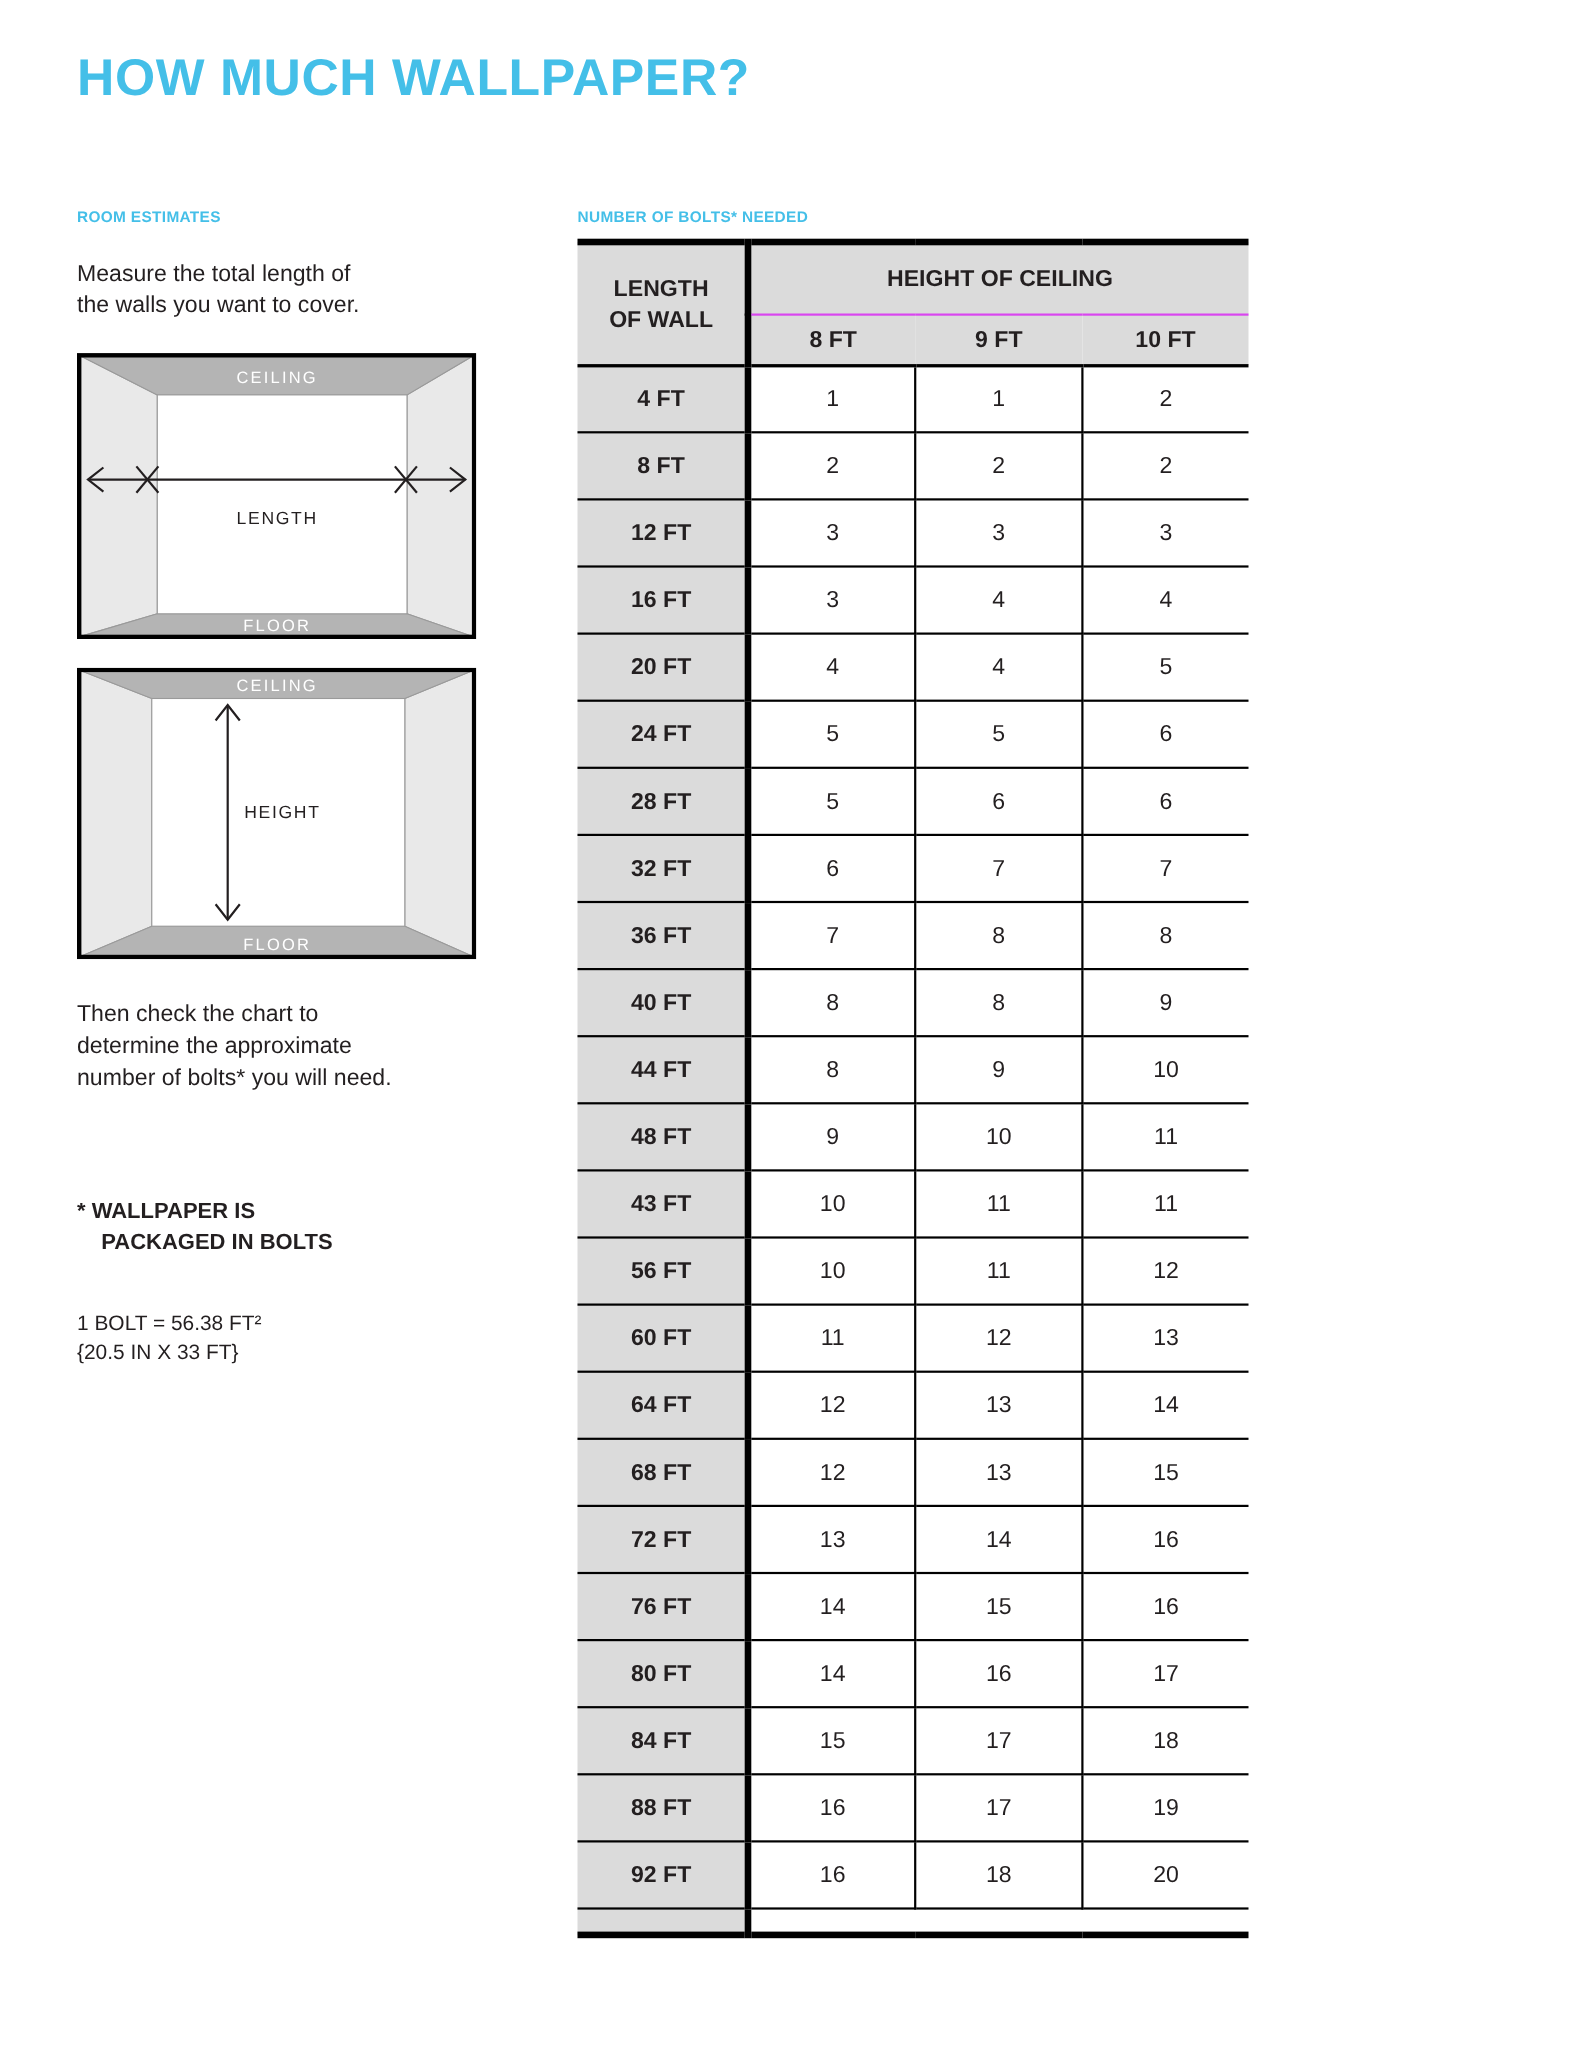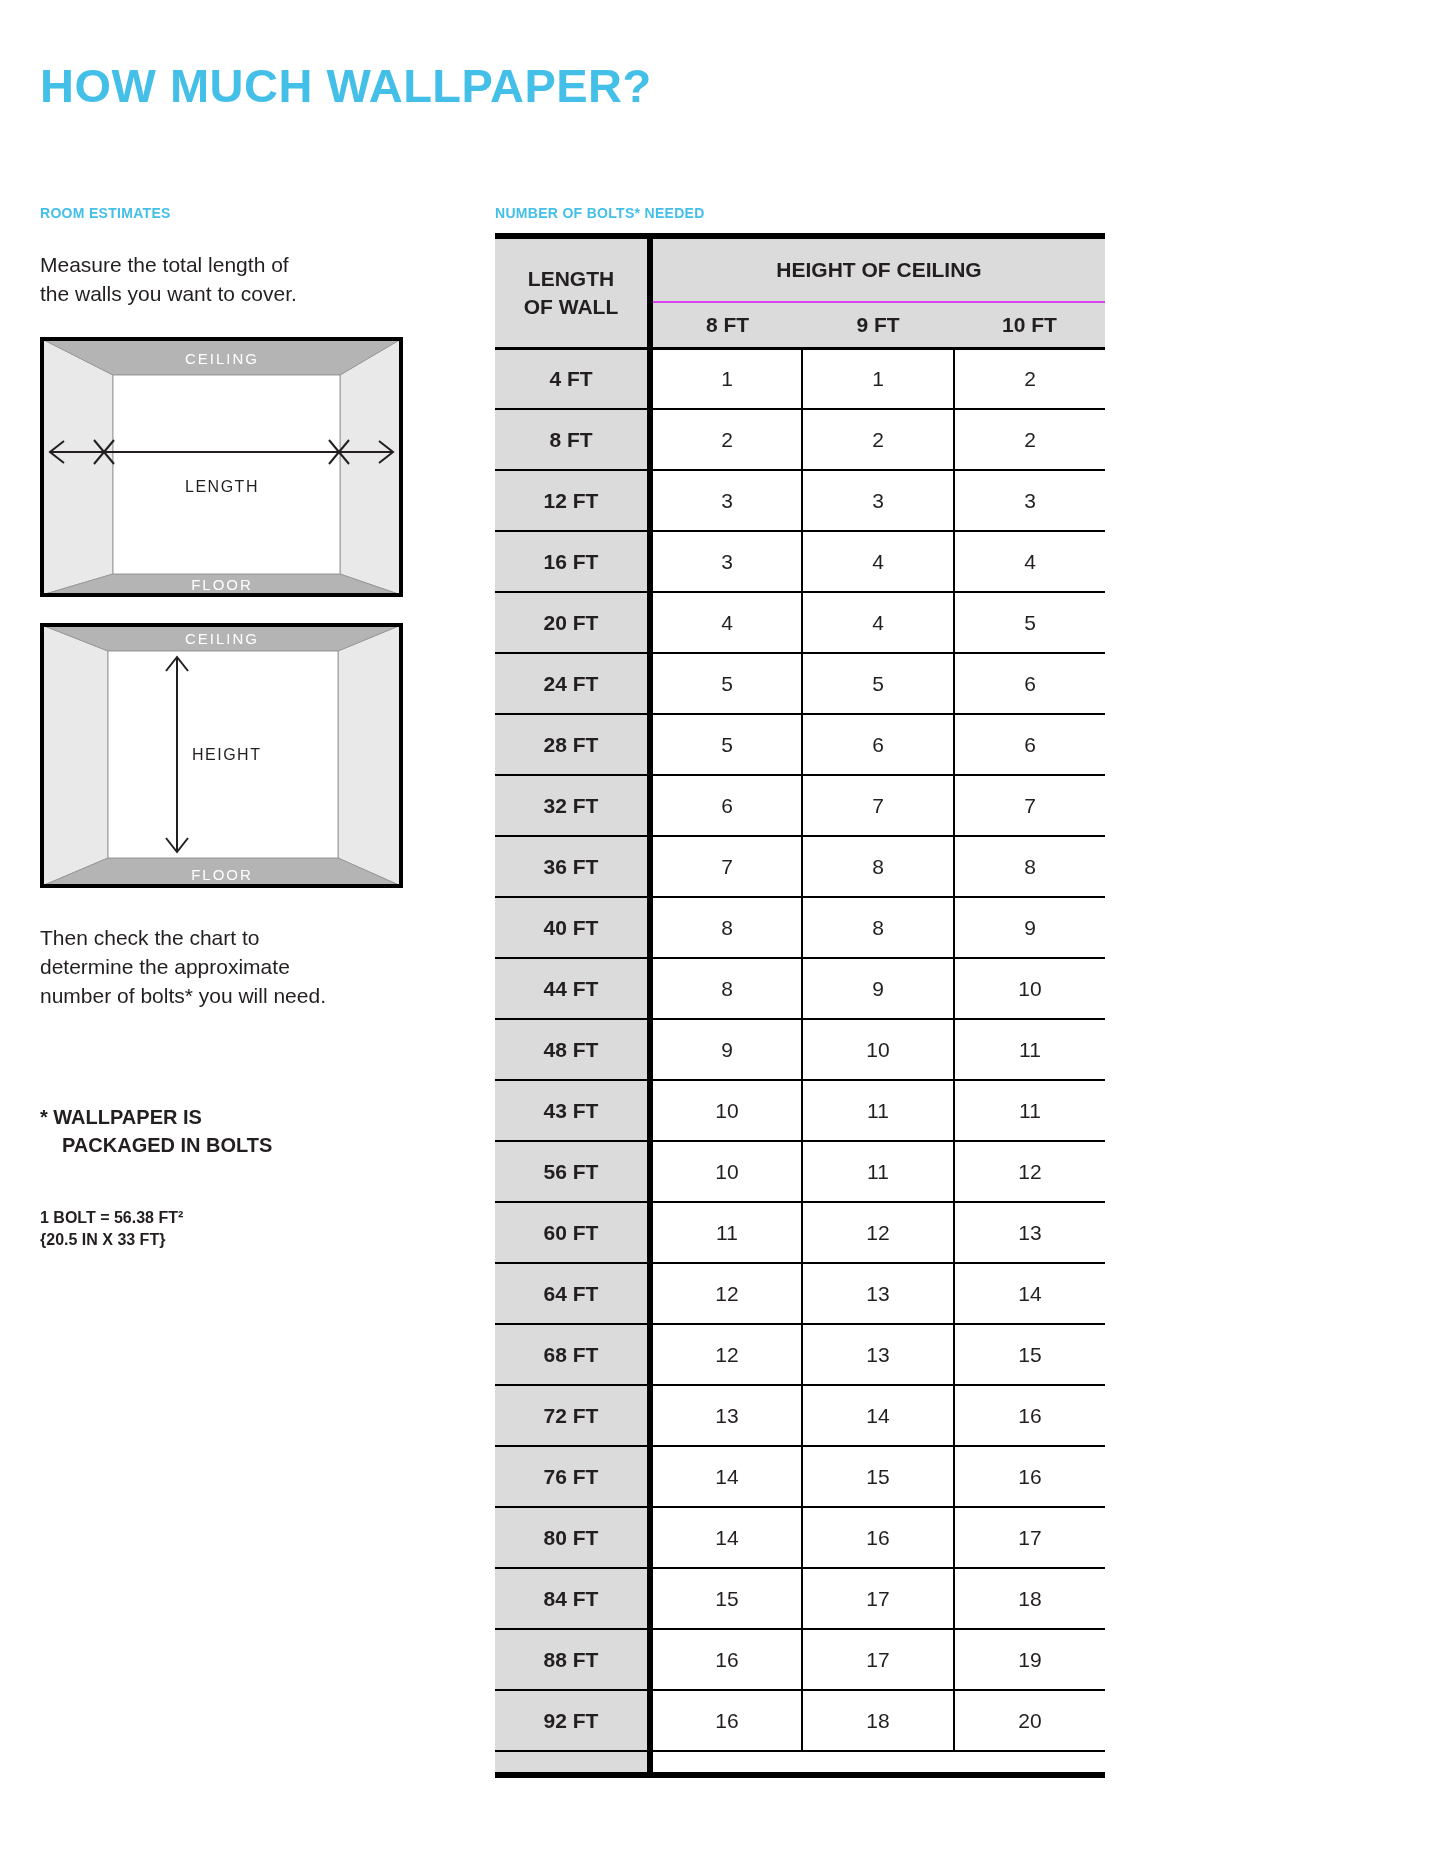--- a/index.html
+++ b/index.html
@@ -9,37 +9,37 @@
     --wall-gray:#E9E9E9;
     --ink:#231F20;
   }
   *{box-sizing:border-box;}
   html,body{margin:0;padding:0;}
   body{
     width:1445px;height:1870px;background:#fff;
     font-family:"Liberation Sans","DejaVu Sans",sans-serif;
     color:var(--ink);
   }
-  .page{padding:42px 70px 0 40px;margin-top:16px;}
+  .page{padding:42px 70px 0 70px;}
   .title{margin:0;font-size:47px;font-weight:700;color:var(--accent);letter-spacing:.5px;}
   .columns{display:flex;align-items:flex-start;margin-top:92px;}
   .left-col{width:365px;flex:0 0 365px;}
   .right-col{width:610px;flex:0 0 610px;margin-left:90px;}
   .section-heading{margin:0;font-size:14px;font-weight:700;color:var(--accent);letter-spacing:.3px;}
   .table-heading{text-align:left;}
   .para{margin:0;font-size:21px;line-height:1.38;white-space:pre-line;}
   .step1{margin-top:30px;}
   .diagram{display:block;}
   .diagram1{margin-top:28px;}
   .step2{margin-top:40px;}
   .diagram2{margin-top:26px;}
   .step3{margin-top:36px;}
   .footnote{margin-top:92px;font-size:20px;font-weight:700;line-height:1.4;}
   .footnote .indent{padding-left:22px;}
-  .bolt-info{margin-top:48px;font-size:16px;font-weight:700;line-height:1.4;}
+  .bolt-info{margin-top:48px;font-size:19px;font-weight:400;line-height:1.4;}
 
   
   .band{fill:var(--band-gray);stroke:#9a9a9a;stroke-width:1;}
   .wall{fill:var(--wall-gray);stroke:#9a9a9a;stroke-width:1;}
   .back{fill:#fff;stroke:#9a9a9a;stroke-width:1;}
   .frame{fill:none;stroke:#000;stroke-width:4;}
   .bandtext{fill:#fff;font-size:15px;letter-spacing:2px;text-anchor:middle;font-family:"Liberation Sans",sans-serif;}
   .dimtext{fill:var(--ink);font-size:16px;letter-spacing:1.5px;font-family:"Liberation Sans",sans-serif;}
   .arrow line,.arrow polyline{stroke:var(--ink);stroke-width:2;fill:none;}
 

